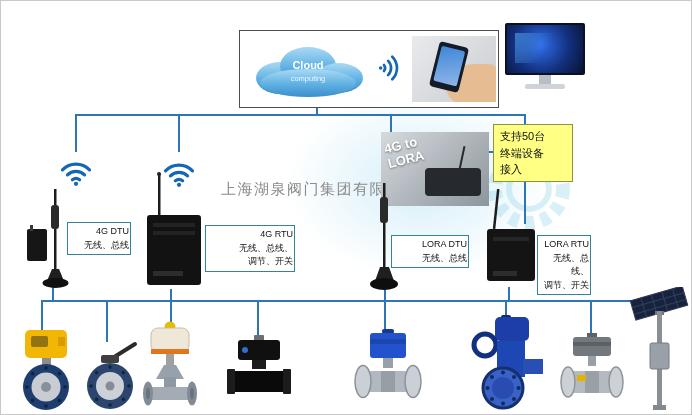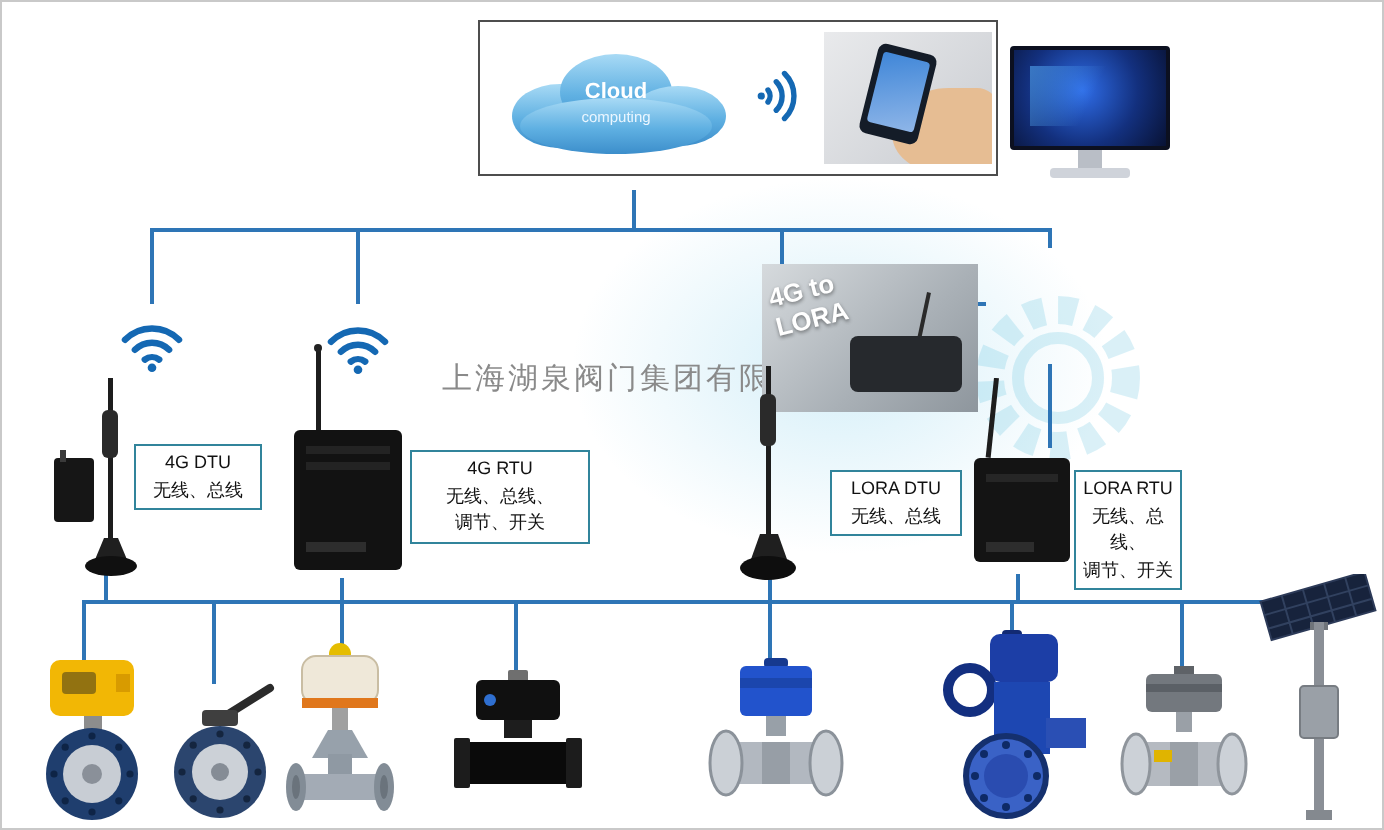--- a/index.html
+++ b/index.html
@@ -6,21 +6,21 @@
   .canvas{position:relative;width:692px;height:415px;background:#fff;border:1px solid #c9c9c9;
           box-sizing:border-box;overflow:hidden;
           font-family:"Liberation Sans","DejaVu Sans",sans-serif;}
   .line{position:absolute;background:#2e75b6;z-index:1;}
   
   .wm-blob{position:absolute;left:285px;top:88px;width:268px;height:188px;border-radius:50%;
            background:radial-gradient(closest-side,rgba(125,205,235,0.32),rgba(125,205,235,0));z-index:0;}
   .wm-gear{position:absolute;left:478px;top:138px;width:100px;height:100px;opacity:.2;z-index:0;}
   .company-wm{position:absolute;left:220px;top:179px;font-size:15px;letter-spacing:1.5px;color:#8a8a8a;z-index:2;}
   
-  .top-box{position:absolute;left:238px;top:9px;width:260px;height:78px;border:1px solid #4d4d4d;
+  .top-box{position:absolute;left:238px;top:29px;width:260px;height:78px;border:1px solid #4d4d4d;
            background:#fff;z-index:2;box-sizing:border-box;}
   .cloud-svg{position:absolute;left:4px;top:5px;width:130px;height:66px;}
   .wifi{position:absolute;z-index:3;}
   .phone-photo{position:absolute;left:172px;top:5px;width:84px;height:66px;
                background:linear-gradient(135deg,#e9eaec 0%,#c9ccd1 100%);overflow:hidden;}
   .hand{position:absolute;left:34px;top:28px;width:52px;height:42px;background:#e6bd93;
         border-radius:60% 20% 20% 50%;}
   .phone{position:absolute;left:22px;top:8px;width:30px;height:46px;background:#141c28;border-radius:4px;
          transform:rotate(14deg);}
   .phone-screen{position:absolute;left:3px;top:4px;width:24px;height:36px;border-radius:2px;
@@ -28,21 +28,21 @@
   
   .monitor{position:absolute;left:504px;top:22px;width:80px;height:70px;z-index:2;}
   .mon-screen{position:absolute;left:0;top:0;width:80px;height:52px;border:2px solid #0c1020;border-radius:2px;
               box-sizing:border-box;
               background:radial-gradient(circle at 45% 42%,#2f6de8 0%,#13307e 55%,#081234 100%);}
   .mon-glow{position:absolute;left:8px;top:8px;width:50px;height:30px;
             background:linear-gradient(115deg,rgba(90,180,255,.55) 0%,rgba(90,180,255,0) 60%);}
   .mon-stand{position:absolute;left:34px;top:52px;width:12px;height:9px;background:#b9bec6;}
   .mon-base{position:absolute;left:20px;top:61px;width:40px;height:5px;background:#cfd3da;border-radius:2px;}
   
-  .label-box{position:absolute;background:#fff;border:1px solid #31849b;z-index:3;text-align:center;
+  .label-box{position:absolute;background:#fff;border:1px solid #31849b;z-index:3;text-align:right;
              font-size:9px;color:#111;line-height:1.5;padding:2px 1px;box-sizing:border-box;}
   .note-box{position:absolute;left:492px;top:123px;width:80px;height:58px;background:#ffff84;
             border:1px solid #8f8f46;z-index:3;font-size:11px;color:#111;line-height:1.5;
             padding:3px 6px;box-sizing:border-box;}
   
   .gw-photo{position:absolute;left:380px;top:131px;width:108px;height:74px;z-index:2;overflow:hidden;
             background:linear-gradient(135deg,#d6dadd 0%,#a9b0b6 60%,#8e969d 100%);}
   .gw-device{position:absolute;right:8px;bottom:10px;width:56px;height:28px;background:#26292d;border-radius:4px;}
   .gw-device-ant{position:absolute;right:26px;bottom:36px;width:2px;height:24px;background:#2a2a2a;
                  transform:rotate(12deg);}
@@ -180,30 +180,35 @@
 
   <div class="label-box" style="left:66px;top:221px;width:64px;">
     <div>4G DTU</div>
     <div>无线、总线</div>
   </div>
   <div class="label-box" style="left:204px;top:224px;width:90px;">
     <div>4G RTU</div>
     <div>无线、总线、</div>
     <div>调节、开关</div>
   </div>
-  <div class="label-box" style="left:390px;top:234px;width:66px;margin-left:24px;">
+  <div class="label-box" style="left:390px;top:234px;width:78px;">
     <div>LORA DTU</div>
     <div>无线、总线</div>
   </div>
   <div class="label-box" style="left:536px;top:234px;width:54px;">
     <div>LORA RTU</div>
     <div>无线、总线、</div>
     <div>调节、开关</div>
   </div>
 
+  <div class="note-box">
+    <div>支持50台</div>
+    <div>终端设备</div>
+    <div>接入</div>
+  </div>
 
   <svg class="prod" style="left:10px;top:326px;width:68px;height:84px" viewBox="0 0 68 84">
     <rect x="14" y="3" width="42" height="28" rx="5" fill="#f2b705"></rect>
     <rect x="20" y="9" width="17" height="11" rx="2" fill="#433a1c" opacity="0.55"></rect>
     <rect x="47" y="10" width="7" height="9" fill="#d89b00"></rect>
     <rect x="31" y="31" width="9" height="9" fill="#8d8d8d"></rect>
     <circle cx="35" cy="60" r="23" fill="#1f3e6e"></circle>
     <circle cx="54" cy="60" r="1.8" fill="#0e2446"></circle>
       <circle cx="48.4" cy="73.4" r="1.8" fill="#0e2446"></circle>
     <circle cx="35" cy="79" r="1.8" fill="#0e2446"></circle>

